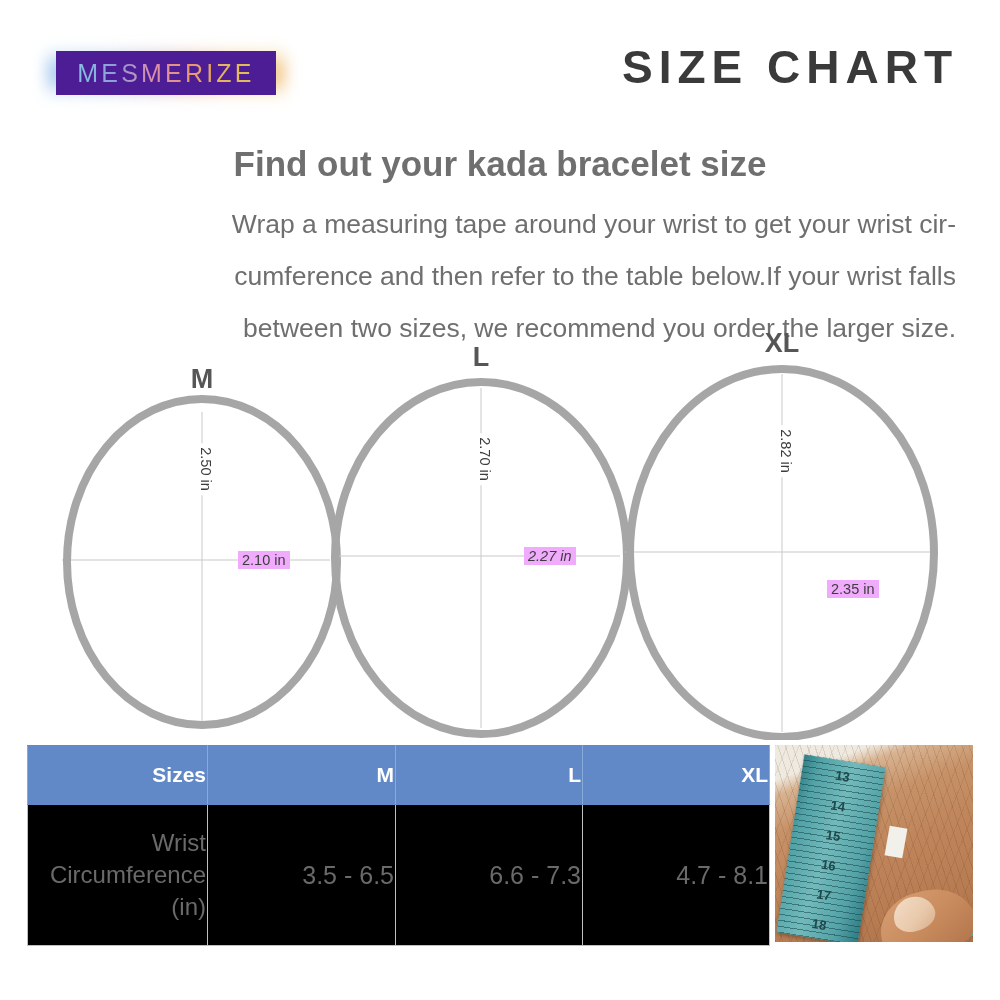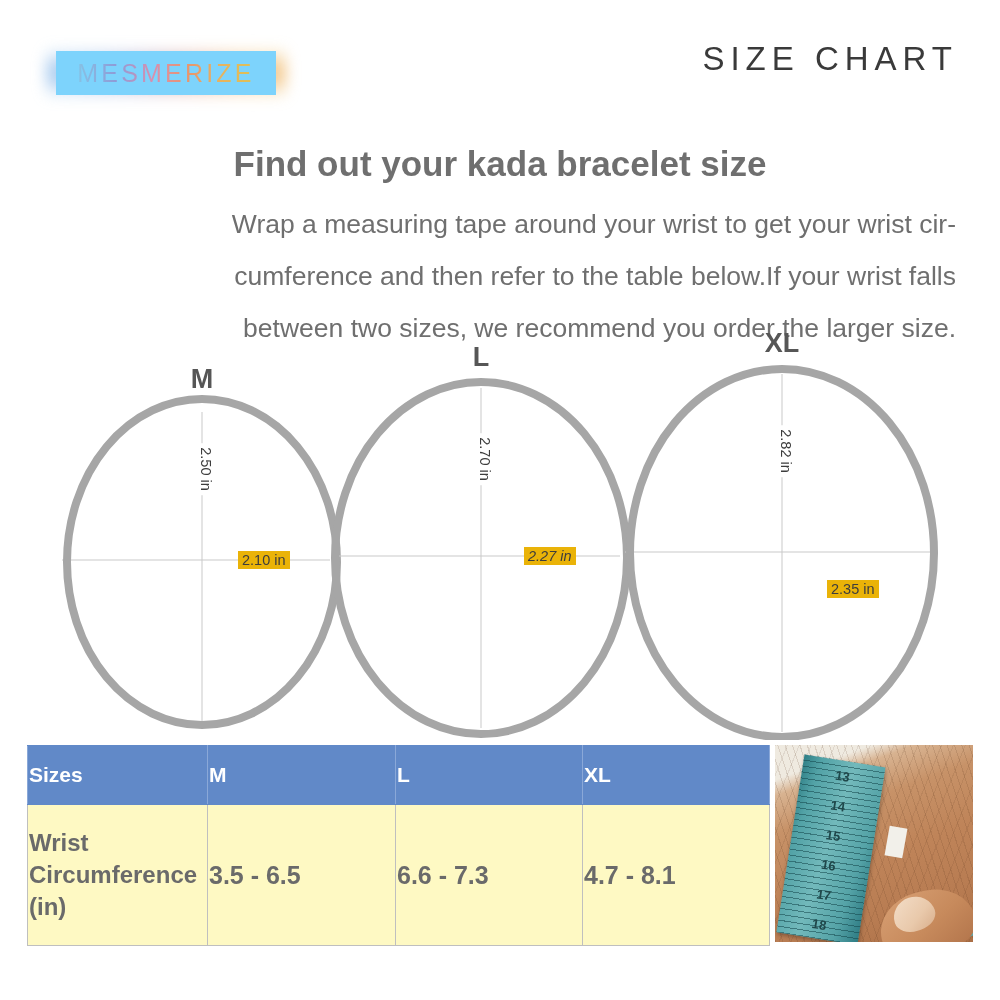--- a/index.html
+++ b/index.html
@@ -32,21 +32,21 @@
       radial-gradient(ellipse at 8% 50%,  rgba(120,190,235,.55) 0%, rgba(120,190,235,0) 62%),
       radial-gradient(ellipse at 30% 50%, rgba(150,140,215,.50) 0%, rgba(150,140,215,0) 58%),
       radial-gradient(ellipse at 52% 50%, rgba(235,120,140,.50) 0%, rgba(235,120,140,0) 58%),
       radial-gradient(ellipse at 74% 50%, rgba(240,150,90,.50)  0%, rgba(240,150,90,0)  58%),
       radial-gradient(ellipse at 95% 50%, rgba(235,200,90,.55)  0%, rgba(235,200,90,0)  62%);
     filter: blur(7px);
   }
   #brand-logo .plate {
     position: absolute;
     left: 10px; top: 9px; right: 10px; bottom: 9px;
-    background: #7dd3fc;
+    background: #4c1d95;
     display: flex;
     align-items: center;
     justify-content: center;
   }
   #brand-logo .wordmark {
     font-size: 25px;
     letter-spacing: 3.2px;
     font-weight: 400;
     background-image: linear-gradient(90deg,
         #86c2e4 0%, #8f9bd6 22%, #d98fae 43%,
@@ -55,22 +55,22 @@
     background-clip: text;
     color: transparent;
     -webkit-text-fill-color: transparent;
     white-space: nowrap;
   }
 
   #size-chart-title {
     position: absolute;
     right: 42px;
     top: 40px;
-    font-size: 33px;
-    font-weight: 400;
+    font-size: 46px;
+    font-weight: 700;
     letter-spacing: 6px;
     color: #3a3a3a;
     white-space: nowrap;
   }
 
   
   #intro-heading {
     position: absolute;
     left: 0;
     right: 0;
@@ -106,21 +106,21 @@
     font-weight: 700;
     color: #565656;
     text-align: center;
     transform: translateX(-50%);
   }
   .dim-h {
     position: absolute;
     font-size: 14.5px;
     font-weight: 400;
     color: #3d3d3d;
-    background: #eab308;
+    background: #f0abfc;
     padding: 1px 4px;
     white-space: nowrap;
     transform: translateY(-50%);
   }
   .dim-v {
     position: absolute;
     font-size: 14.5px;
     font-weight: 400;
     color: #3d3d3d;
     background: #ffffff;
@@ -134,39 +134,39 @@
   #size-table {
     position: absolute;
     left: 27px;
     top: 745px;
     width: 730px;
     border-collapse: collapse;
     table-layout: fixed;
   }
   #size-table th, #size-table td {
     border: 1px solid #bfbfbf;
-    text-align: left;
+    text-align: right;
     vertical-align: middle;
   }
   #size-table thead th {
     background: #6189c8;
     color: #ffffff;
     font-size: 21px;
     font-weight: 700;
     height: 56px;
     border-color: #6189c8;
     border-left-color: #8aa8d8;
     border-right-color: #8aa8d8;
   }
   #size-table tbody td {
     height: 138px;
     font-size: 25px;
-    font-weight: 700;
+    font-weight: 400;
     color: #6a6a6a;
-    background: #fef9c3;
+    background: #000000;
   }
   #size-table tbody td.rowhead {
     font-size: 24px;
     line-height: 32px;
   }
 
   
   #wrist-photo {
     position: absolute;
     left: 775px;

